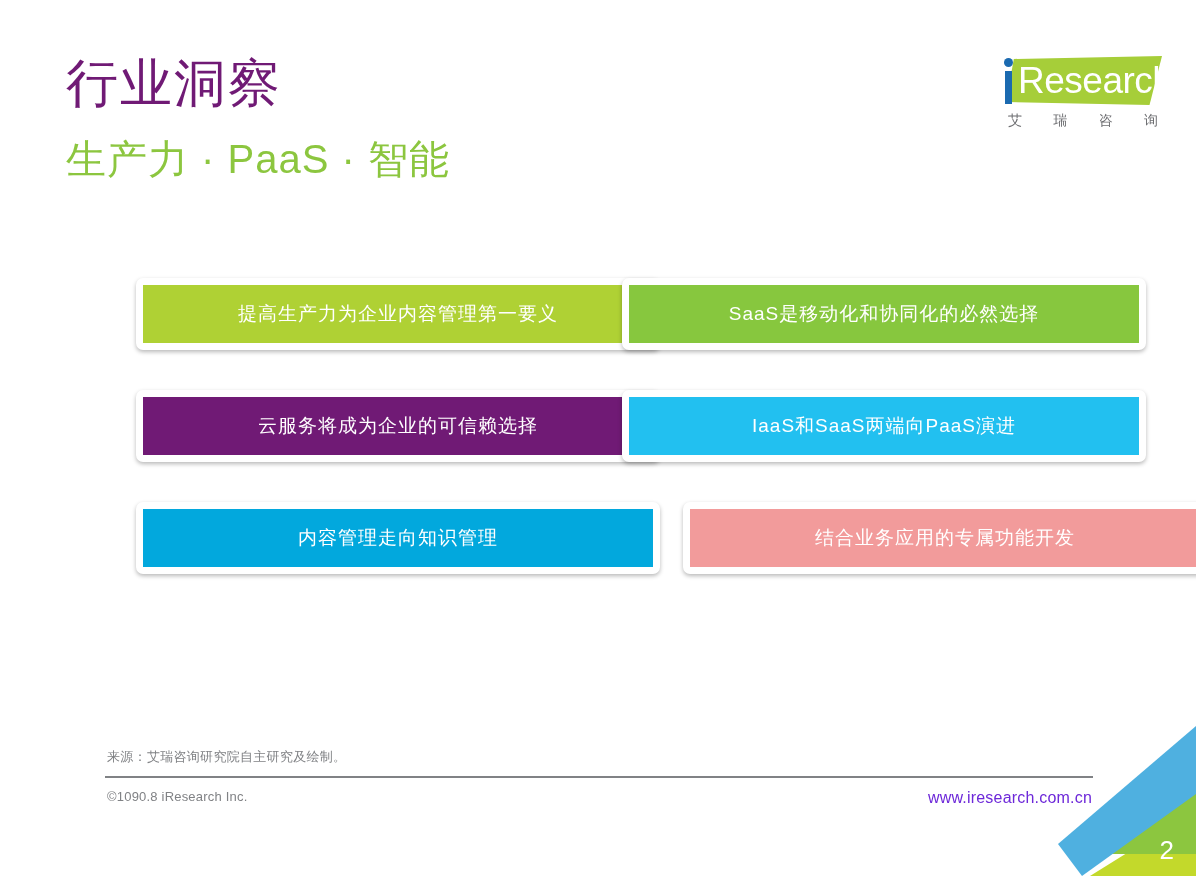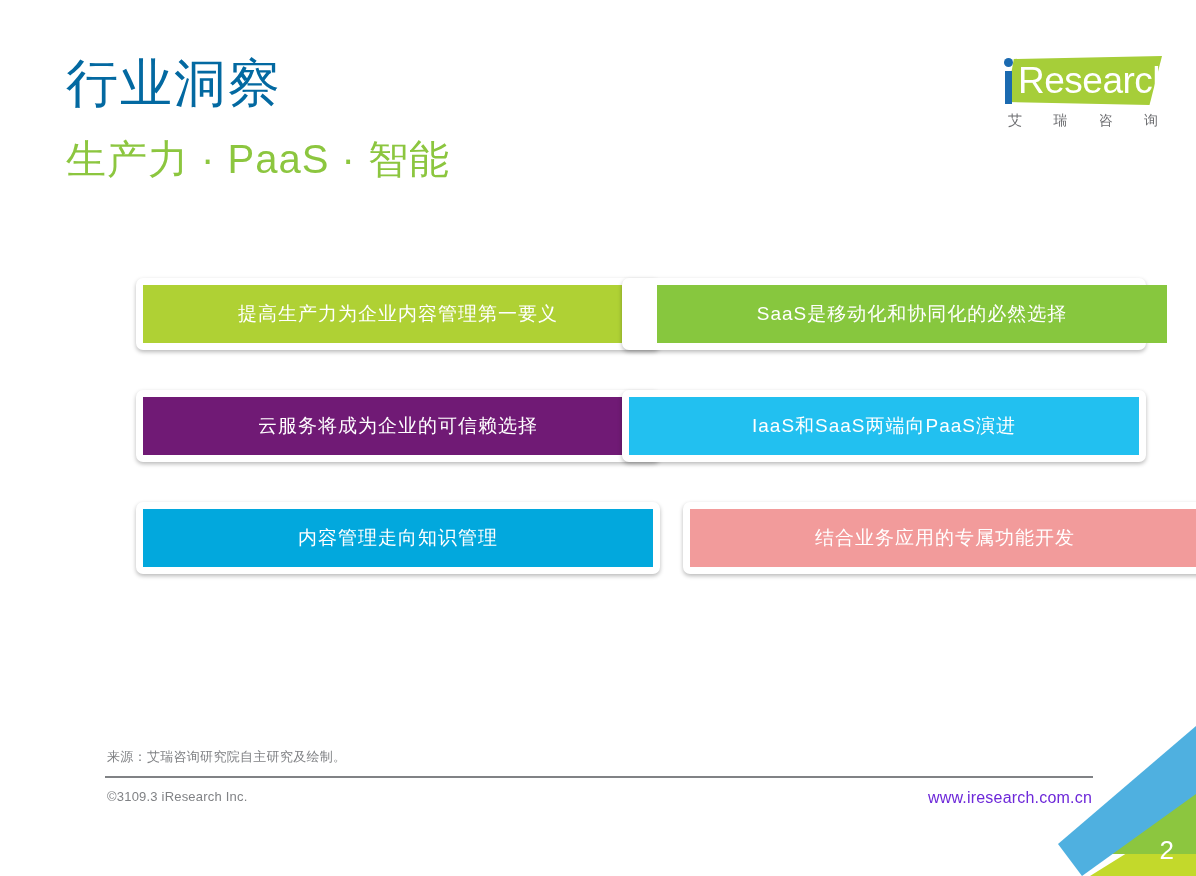--- a/index.html
+++ b/index.html
@@ -24,21 +24,21 @@
   #title-block {
     position: absolute;
     left: 66px;
     top: 52px;
     width: 620px;
   }
   #page-title {
     font-size: 52px;
     line-height: 62px;
     font-weight: 400;
-    color: #0369a1;
+    color: #701a75;
     letter-spacing: 2px;
     white-space: nowrap;
   }
   #page-subtitle {
     margin-top: 20px;
     font-size: 40px;
     line-height: 50px;
     font-weight: 400;
     color: #8cc63f;
     letter-spacing: 1px;
@@ -226,21 +226,21 @@
   </div>
 
   <div id="boxes">
       <div class="box-cell" style="left: 0px; top: 0px;">
         <div class="box-frame">
           <div class="box-inner" style="background: rgb(175, 209, 52);">提高生产力为企业内容管理第一要义</div>
         </div>
       </div>
       <div class="box-cell" style="left: 486px; top: 0px;">
         <div class="box-frame">
-          <div class="box-inner" style="background: rgb(135, 199, 62); margin-left: 28px;">SaaS是移动化和协同化的必然选择</div>
+          <div class="box-inner" style="background: rgb(135, 199, 62);">SaaS是移动化和协同化的必然选择</div>
         </div>
       </div>
       <div class="box-cell" style="left: 0px; top: 112px;">
         <div class="box-frame">
           <div class="box-inner" style="background: #701a75;">云服务将成为企业的可信赖选择</div>
         </div>
       </div>
       <div class="box-cell" style="left: 0px; top: 224px;">
         <div class="box-frame">
           <div class="box-inner" style="background: rgb(2, 168, 221);">内容管理走向知识管理</div>
@@ -253,21 +253,21 @@
       </div>
       <div class="box-cell" style="left: 504px; top: 224px; padding-left: 43px;">
         <div class="box-frame">
           <div class="box-inner" style="background: rgb(242, 155, 155);">结合业务应用的专属功能开发</div>
         </div>
       </div>
     </div>
 
   <div id="footer-source">来源：艾瑞咨询研究院自主研究及绘制。</div>
   <div id="footer-rule"></div>
-  <div id="footer-copyright">©3109.3 iResearch Inc.</div>
+  <div id="footer-copyright">©1090.8 iResearch Inc.</div>
   <div id="footer-url">www.iresearch.com.cn</div>
 
   <svg id="corner-deco" viewBox="0 0 150 150" xmlns="http://www.w3.org/2000/svg">
     <polygon points="150,84 150,150 44,150" fill="#c3d92b"></polygon>
     <polygon points="150,34 150,128 60,128" fill="#8cc63f"></polygon>
     <polygon points="150,0 150,68 36,150 12,118" fill="#4fb0e0"></polygon>
     <polygon points="150,34 150,128 62,128 128,34" fill="#8cc63f" opacity="0"></polygon>
   </svg>
   <div id="page-number">2</div>
 

